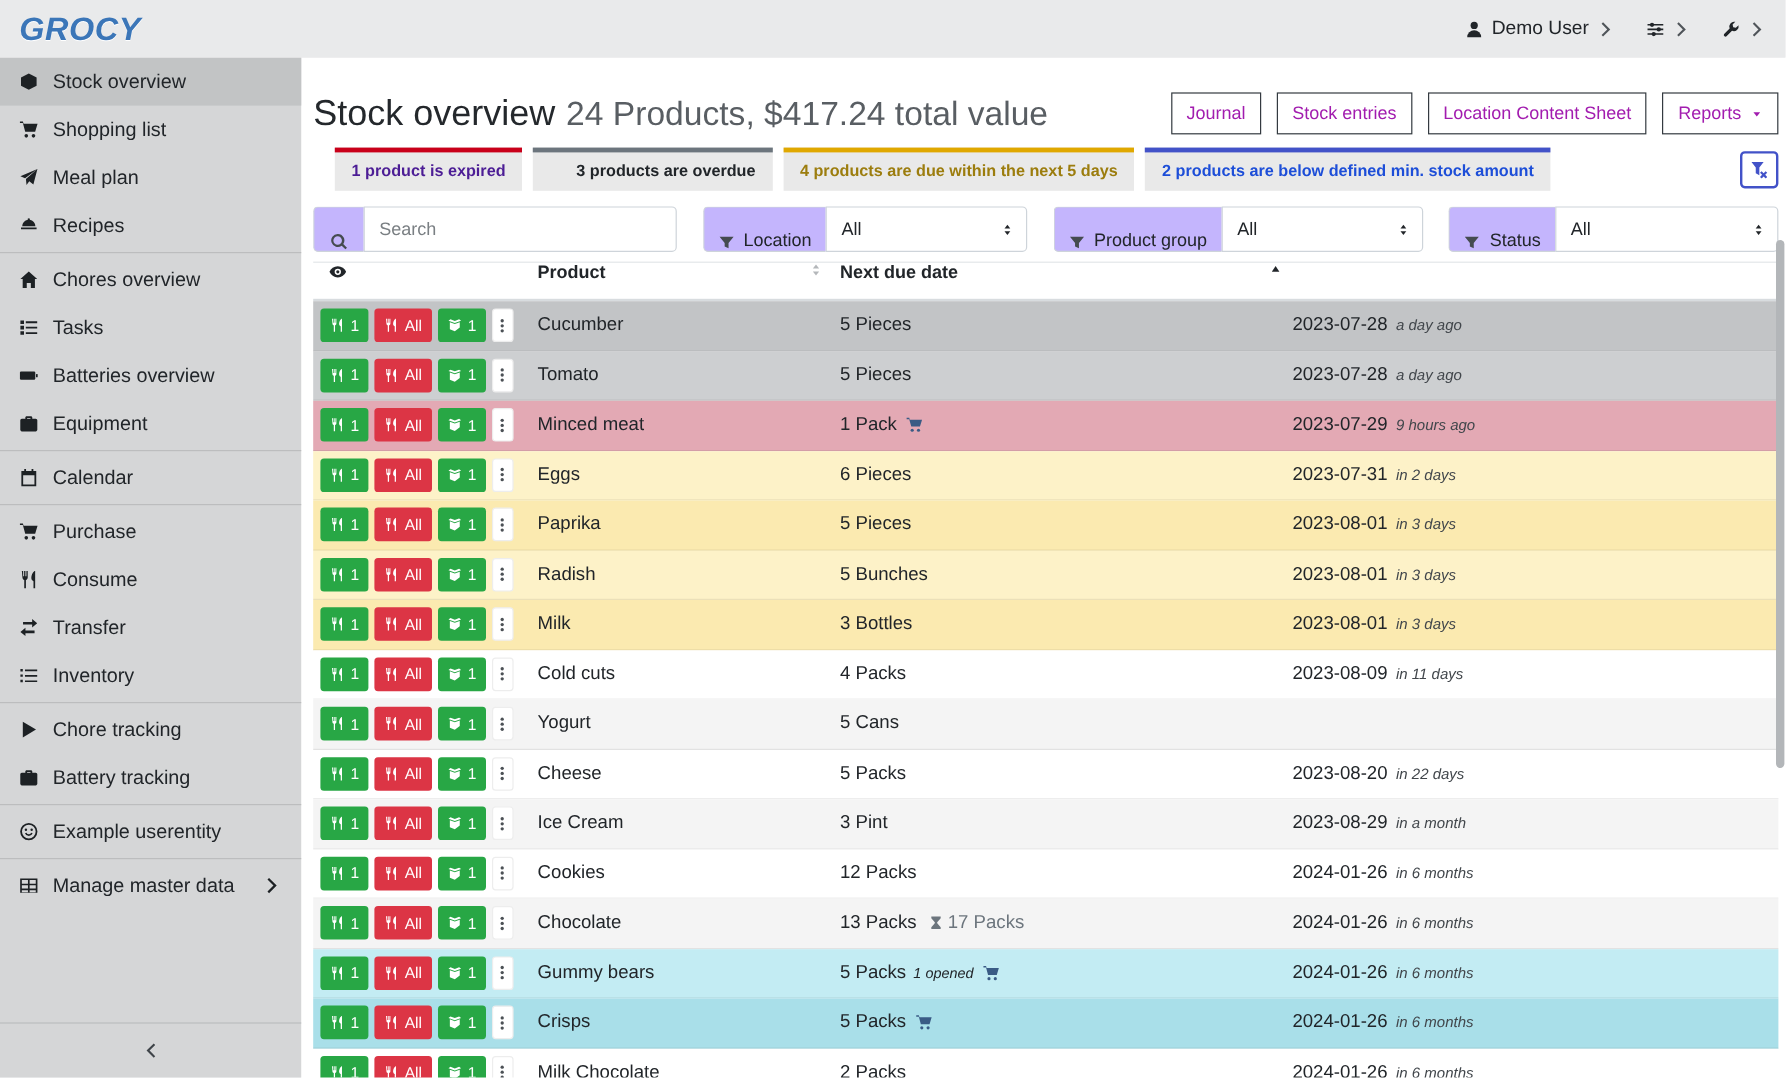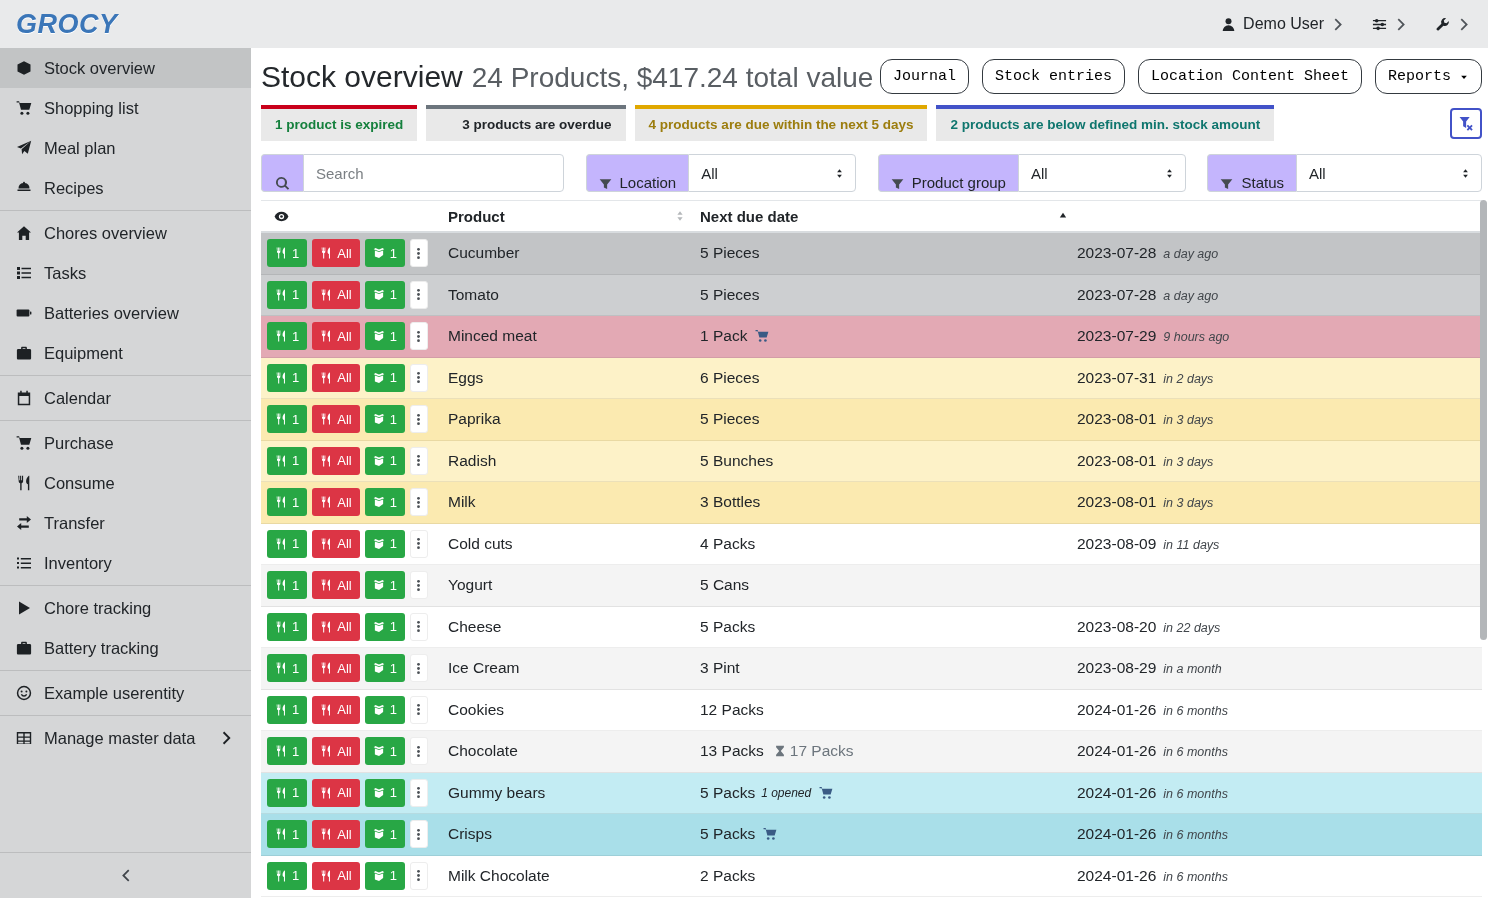--- a/index.html
+++ b/index.html
@@ -17,25 +17,25 @@
 
   .sidebar{position:fixed;left:0;top:48px;bottom:0;width:251px;background:#d5d6d7;z-index:20}
   .side-item{height:40px;display:flex;align-items:center;gap:10px;padding:0 14px;font-size:16.5px;cursor:pointer}
   .side-item .icon{font-size:16px;width:20px;color:#1d2124}
   .side-item.active{background:#c2c4c5}
   .side-chev{margin-left:auto;font-size:11px;color:#3a3f44}
   .side-divider{border-top:1px solid #bcbdbe;margin:2px 0}
   .sidebar-collapse{position:absolute;left:0;right:0;bottom:0;height:46px;border-top:1px solid #bcbdbe;display:flex;align-items:center;justify-content:center;color:#3f4449;font-size:15px;cursor:pointer}
 
   .main{position:fixed;left:251px;top:48px;right:0;bottom:0;background:#fff;overflow:hidden;padding:0 6px 0 10px}
-  .title-row{display:flex;align-items:center;justify-content:space-between;margin-top:11px}
+  .title-row{display:flex;align-items:center;justify-content:space-between;margin-top:29px}
   .page-title{font-size:30px;font-weight:500;color:#24282c}
   .page-subtitle{font-size:28px;font-weight:300;color:#595e63;margin-left:9px}
   .toolbar{display:flex;gap:13px}
-  .btn-outline{height:35px;padding:0 12px;background:#fff;border:1px solid #343a40;border-radius:12px;font-size:15px;color:#000000;display:inline-flex;align-items:center;gap:8px;cursor:pointer;font-family:Liberation Mono, monospace;white-space:nowrap}
+  .btn-outline{height:35px;padding:0 12px;background:#fff;border:1px solid #343a40;border-radius:0;font-size:15px;color:#a21caf;display:inline-flex;align-items:center;gap:8px;cursor:pointer;font-family:Liberation Sans, sans-serif;white-space:nowrap}
   .btn-outline .caret{font-size:10px}
 
   .status-row{display:flex;gap:9px;margin-top:11px;align-items:center}
   .status-card{background:#e9e9e9;border-top:4px solid #888;padding:8px 14px 9px;font-size:13.5px;font-weight:700;white-space:nowrap;cursor:pointer}
   .clear-filter-btn{margin-left:auto;width:32px;height:31px;background:#fff;border:2px solid #4252c8;border-radius:4px;color:#4252c8;display:flex;align-items:center;justify-content:center;cursor:pointer}
   .clear-filter-btn .icon{font-size:15px}
 
   .filter-row{display:flex;margin-top:13px;align-items:center;justify-content:space-between}
   .search-group{display:flex;width:303px}
   .addon{height:38px;background:#c4b5fd;border:1px solid #ced4da;display:flex;align-items:flex-end;gap:8px;padding:0 12px;font-size:15px;border-radius:4px 0 0 4px;color:#212529;white-space:nowrap}
@@ -45,21 +45,21 @@
   .search-input::placeholder{color:#7a7f83}
   .filter-group{display:flex}
   .filter-group .addon{border-right:0}
   .select{height:38px;width:168px;background:#fff;border:1px solid #ced4da;border-radius:0 4px 4px 0;display:flex;align-items:center;justify-content:space-between;padding:0 10px 0 12px;font-size:15px;cursor:pointer}
   .select .icon{font-size:11px;color:#212529}
   .select.wide{width:186px}
 
   .table{margin-top:8px}
   .thead,.trow{display:grid;grid-template-columns:187px 252px 377px 1fr;align-items:center}
   .thead{height:33px;border-top:1px solid #e3e6e9;border-bottom:2px solid #d8dcdf;font-weight:700;font-size:15px}
-  .th{display:flex;align-items:center;height:100%}
+  .th{display:flex;align-items:flex-start;height:100%}
   .th-actions{padding-left:13px}
   .th .sort{margin-left:auto;margin-right:14px;color:#b4b7ba;font-size:12px}
   .th .sortup{margin-left:auto;margin-right:8px;color:#212529;font-size:12px}
   .eye{font-size:15px;color:#212529;cursor:pointer}
   .trow{min-height:41.5px;border-bottom:1px solid rgba(0,0,0,.07);font-size:15.5px;cursor:default}
   .cell.actions{display:flex;align-items:center;gap:5px;padding-left:6px}
   .btn-xs{height:28px;display:inline-flex;align-items:center;gap:5px;padding:0 8px;border:none;border-radius:3px;color:#fff;font-size:13px;font-family:inherit;cursor:pointer}
   .btn-xs .icon{font-size:12px}
   .btn-green{background:#28a745}
   .btn-red{background:#dc3545}
@@ -314,24 +314,24 @@
             <svg viewBox="0 0 16 16">
               <path d="M3.5 5.8h9L8 11.2z"></path>
             </svg>
           </span>
       </button>
     </div>
   </div>
 
   <div class="status-row" id="status-cards">
 
-  <div class="status-card" style="border-top-color: rgb(201, 0, 26); color: #15803d;">1 product is expired</div>
+  <div class="status-card" style="border-top-color: rgb(201, 0, 26); color: #4c1d95; margin-left: 18px;">1 product is expired</div>
       <div class="status-card" style="border-top-color: rgb(108, 117, 125); color: rgb(33, 37, 41); padding-left: 36px;">3 products are overdue</div>
       <div class="status-card" style="border-top-color: rgb(224, 168, 0); color: rgb(156, 125, 14);">4 products are due within the next 5 days</div>
-      <div class="status-card" style="border-top-color: rgb(66, 82, 200); color: #0f766e;">2 products are below defined min. stock amount</div>
+      <div class="status-card" style="border-top-color: rgb(66, 82, 200); color: #1d4ed8;">2 products are below defined min. stock amount</div>
       <button class="clear-filter-btn">
         <span class="icon ">
           <svg viewBox="0 0 16 16">
             <path d="M.6 1h10.8L7.6 5.9v6.9L4.4 11V5.9z"></path>
             <path d="m9.6 9.3 1.8 1.8 1.8-1.8 1.4 1.4-1.8 1.8 1.8 1.8-1.4 1.4-1.8-1.8-1.8 1.8-1.4-1.4 1.8-1.8-1.8-1.8z"></path>
           </svg>
         </span>
       </button>
     </div>
 

